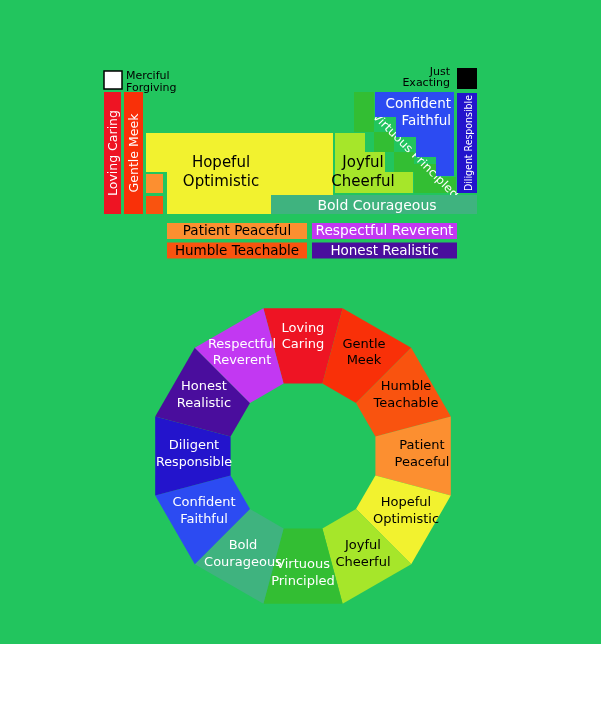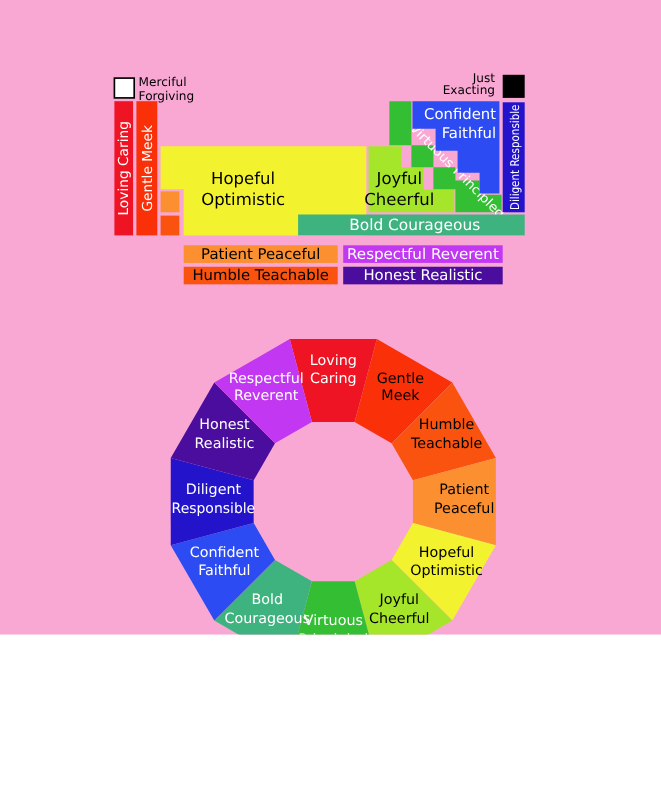--- a/index.html
+++ b/index.html
@@ -1,16 +1,16 @@
 <!DOCTYPE html>
 <html><head>
 <meta charset="utf-8">
 <style>
   html,body{margin:0;padding:0;background:#ffffff;}
-  .canvas{position:relative;width:601px;height:577px;background:#f9a8d4;overflow:hidden;}
+  .canvas{position:relative;width:601px;height:644px;background:#22c55e;overflow:hidden;}
   svg{display:block;}
   svg text{font-family:"DejaVu Sans","Liberation Sans",sans-serif;}
   .t11{font-size:11px;}
   .t12{font-size:12.5px;}
   .t13{font-size:13px;}
   .t14{font-size:13.5px;}
   .t15{font-size:15px;}
   .t16{font-size:14px;}
   .mid{text-anchor:middle;}
   .end{text-anchor:end;}

